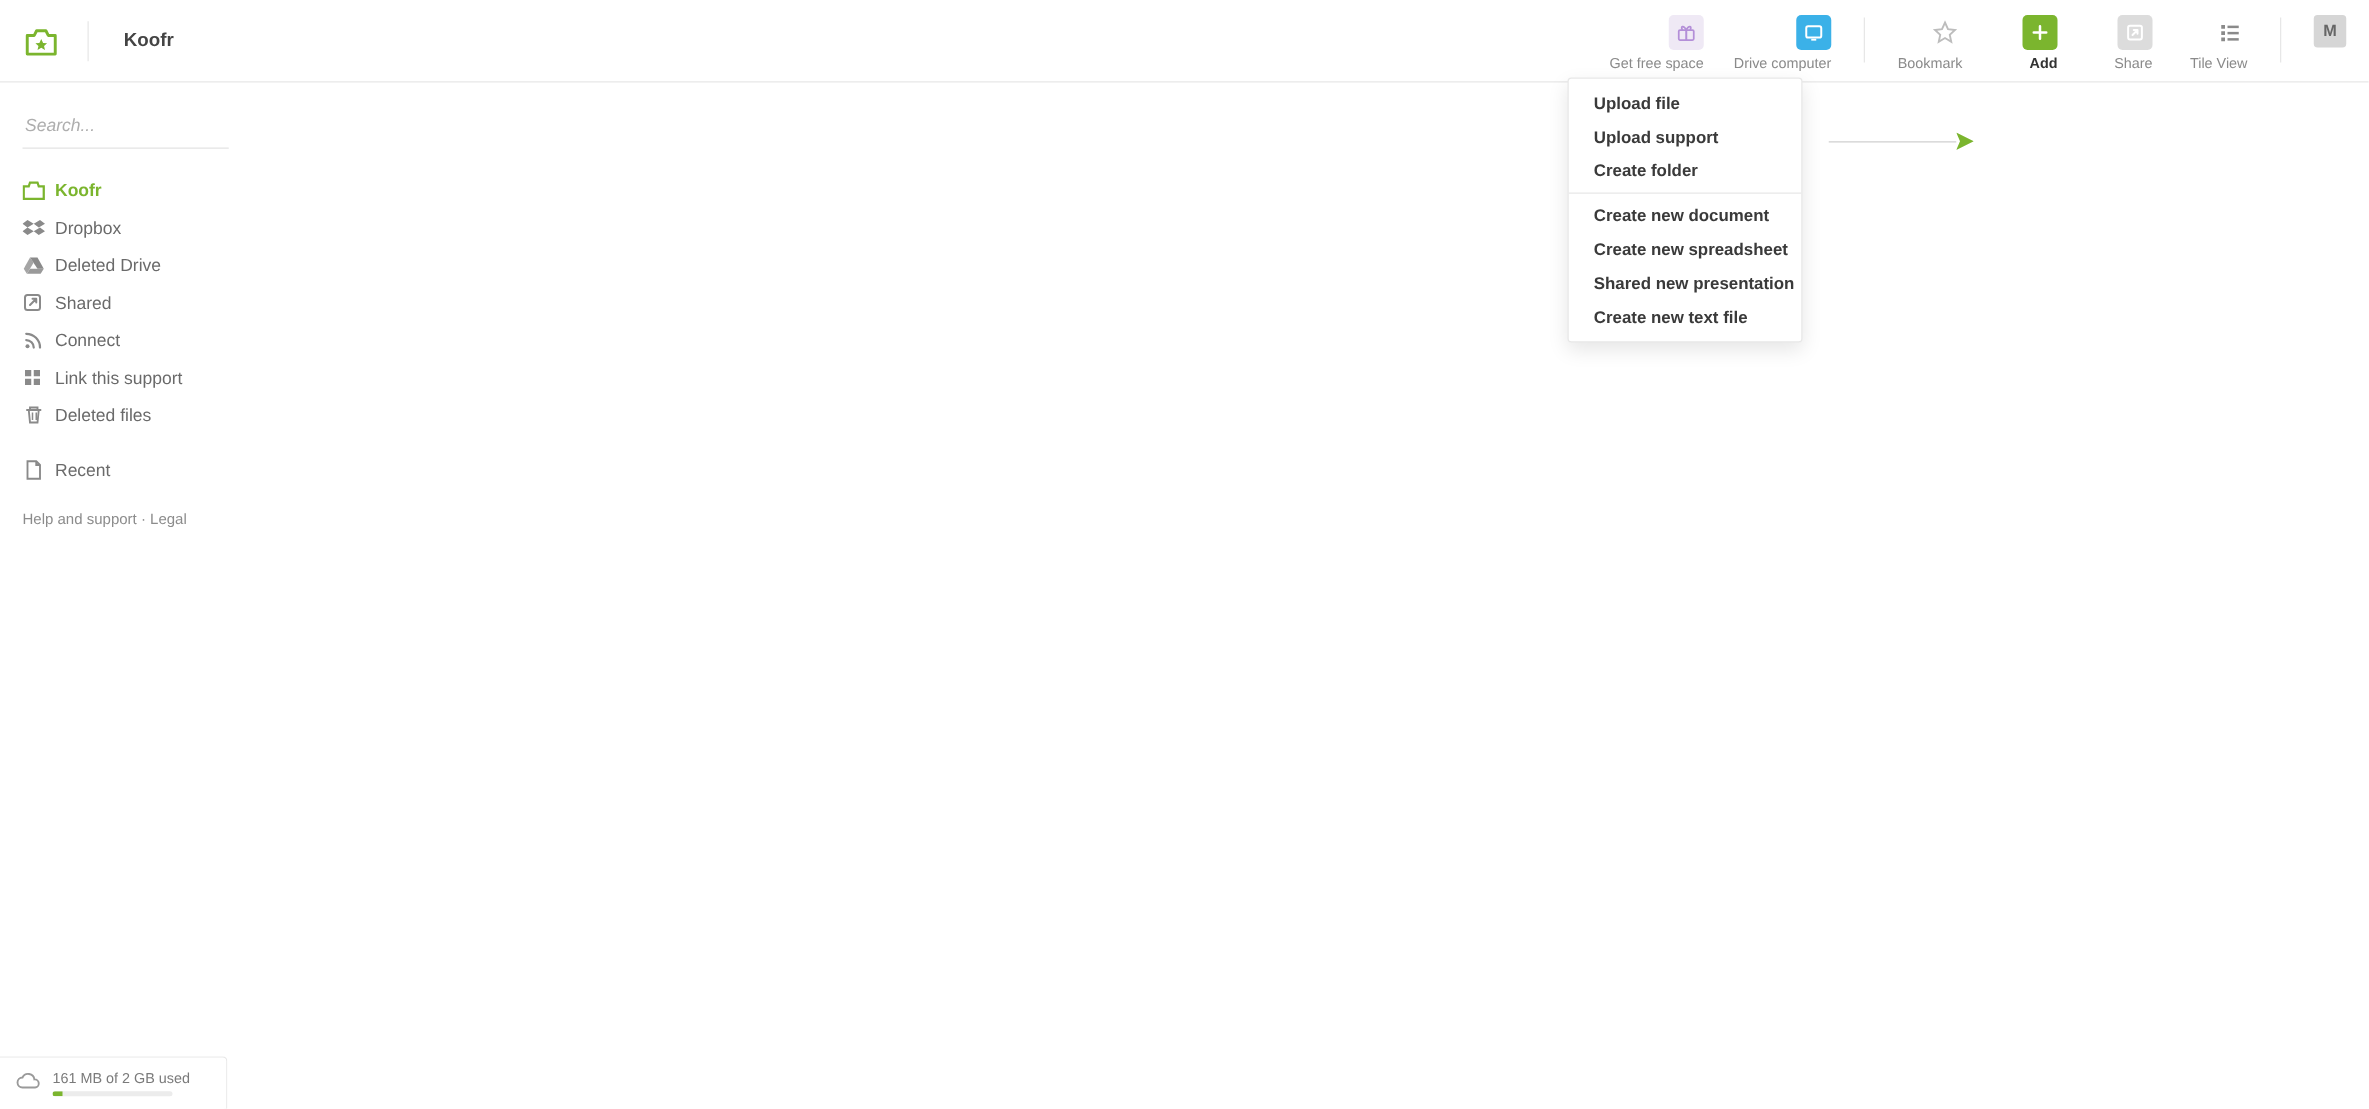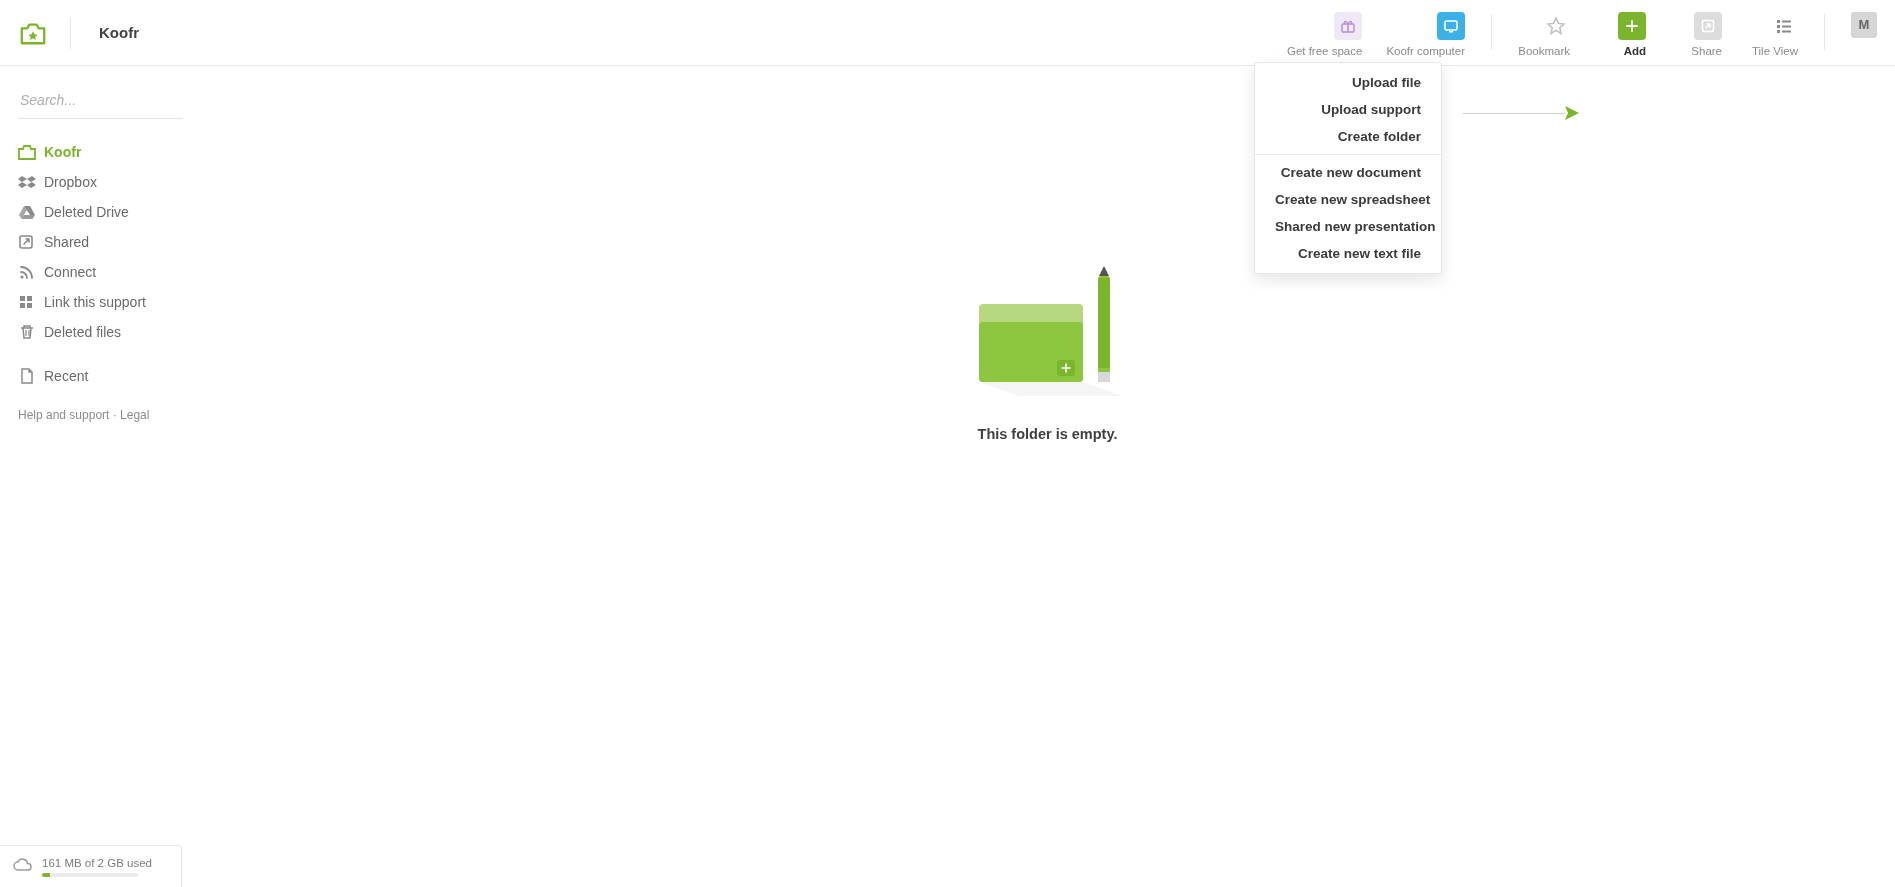--- a/index.html
+++ b/index.html
@@ -123,21 +123,21 @@
     position: absolute; right: 316px; top: 40px; width: 116px; height: 14px;
     display: flex; align-items: center;
   }
   .hint-arrow .line { flex:1; height: 1px; background: #cfcfcf; }
   .hint-arrow .head svg { display:block; }
   
   .dropdown {
     position: absolute; top: 62px; left: 1254px; width: 188px;
     background: #fff; border: 1px solid var(--border); border-radius: 3px;
     box-shadow: 0 6px 16px rgba(0,0,0,0.10);
-    z-index: 50; padding: 6px 0; text-align: right;
+    z-index: 50; padding: 6px 0;
   }
   .dropdown .dd-item {
     padding: 6px 20px; font-size: 13.5px; color: #3a3a3a; font-weight: 600;
     cursor: pointer; white-space: nowrap;
   }
   .dropdown .dd-sep { height: 1px; background: var(--border); margin: 4px 0; }
 </style>
 </head>
 <body>
 
@@ -166,21 +166,21 @@
       <span class="lbl">Get free space</span>
     </div>
 
     <div class="top-action">
       <div class="icon-box icon-link">
         <svg width="16" height="16" viewBox="0 0 16 16">
             <rect x="2" y="3" width="12" height="9" rx="1.5" fill="none" stroke="#fff" stroke-width="1.6"></rect>
             <rect x="6" y="13" width="4" height="1.5" fill="#fff"></rect>
           </svg>
       </div>
-      <span class="lbl">Koofr computer</span>
+      <span class="lbl">Drive computer</span>
     </div>
 
     <div class="top-sep"></div>
 
     <div class="top-action">
       <div class="icon-box">
         <svg width="20" height="20" viewBox="0 0 20 20">
             <polygon points="10,2 12.4,7.4 18,8 13.8,11.8 15,17.4 10,14.4 5,17.4 6.2,11.8 2,8 7.6,7.4" fill="none" stroke="#bdbdbd" stroke-width="1.5"></polygon>
           </svg>
       </div>
@@ -346,34 +346,13 @@
 
   <div class="hint-arrow">
     <div class="line"></div>
     <span class="head">
       <svg width="14" height="14" viewBox="0 0 14 14">
           <polygon points="0,0 14,7 0,14 3,7" fill="#7bb52e"></polygon>
         </svg>
     </span>
   </div>
 
-  <div class="empty-state">
-    <div class="empty-illustration">
-      <svg width="150" height="130" viewBox="0 0 150 130">
-
-        <rect x="6" y="38" width="104" height="78" rx="4" fill="#b6d77e"></rect>
-
-        <rect x="6" y="56" width="104" height="60" rx="4" fill="#8cc63f"></rect>
-
-        <rect x="84" y="94" width="18" height="16" rx="3" fill="#7bb52e"></rect>
-        <path d="M93 98v8M89 102h8" stroke="#fff" stroke-width="1.6" stroke-linecap="round"></path>
-
-        <polygon points="131,6 137,12 137,110 131,116 125,110 125,12" fill="#8cc63f"></polygon>
-        <rect x="125" y="12" width="12" height="90" fill="#7bb52e"></rect>
-        <rect x="125" y="106" width="12" height="10" fill="#d8d8d8"></rect>
-        <polygon points="131,0 136,10 126,10" fill="#555"></polygon>
-
-        <polygon points="6,116 110,116 150,130 46,130" fill="#000" opacity="0.04"></polygon>
-      </svg>
-    </div>
-    <div class="empty-msg">This folder is empty.</div>
-  </div>
 </div>
 
 </body></html>

